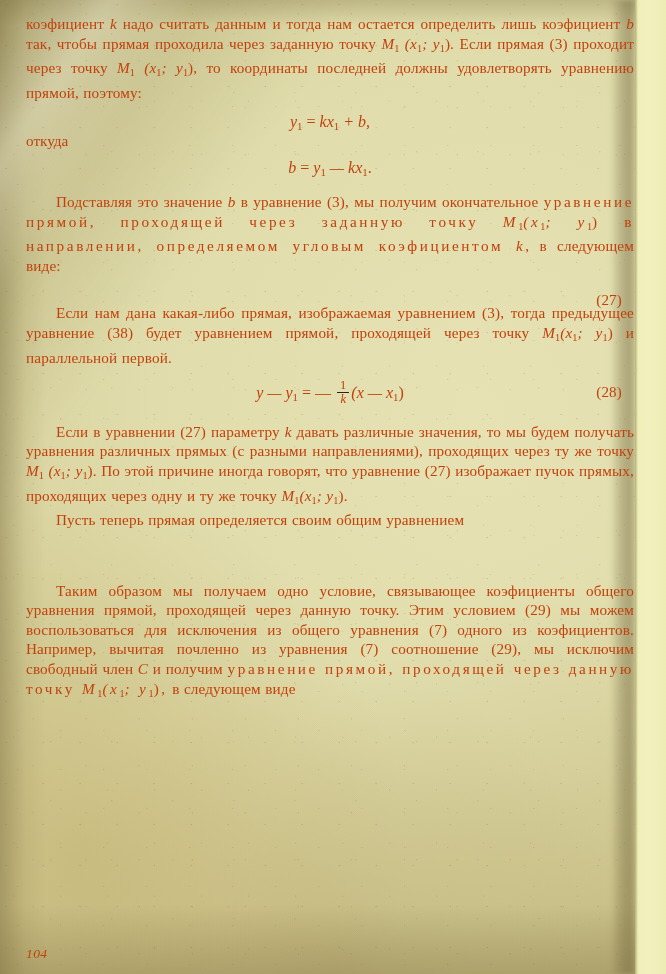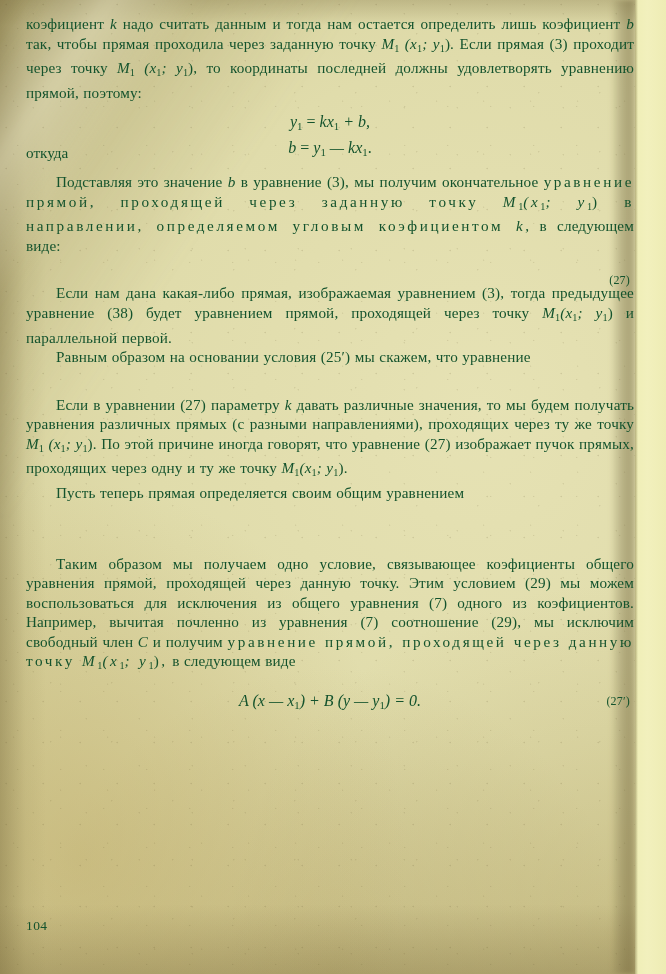--- a/index.html
+++ b/index.html
@@ -7,21 +7,21 @@
     padding: 0;
     background: #7a7a6a;
   }
   .page {
     position: relative;
     width: 666px;
     height: 974px;
     overflow: hidden;
     background: #ded9a8;
     font-family: "Liberation Serif", "DejaVu Serif", serif;
-    color: #14532d;
+    color: #c2410c;
   }
   
   .paper-base {
     position: absolute;
     inset: 0;
     background:
       radial-gradient(130% 95% at 72% 42%, #e6e2b4 0%, #e0dcab 38%, #d5cf9a 70%, #c8c089 100%);
   }
   .paper-warm {
     position: absolute;
@@ -131,23 +131,23 @@
   }
   .eqrow {
     position: relative;
     display: block;
     text-align: center;
     font-size: 16px;
     line-height: 22px;
   }
   .eqnum {
     position: absolute;
-    right: 4px;
+    right: 12px;
     top: 0;
-    font-size: 12px;
+    font-size: 15px;
     letter-spacing: 0.2px;
   }
   .boxed {
     display: inline-block;
     border: 1.2px solid #3b3118;
     padding: 1px 12px 2px 12px;
   }
   .frac {
     display: inline-block;
     vertical-align: middle;
@@ -170,23 +170,24 @@
     font-style: italic;
   }
   .from-word {
     position: relative;
     font-size: 15.2px;
     line-height: 19.6px;
   }
   .folio {
     position: absolute;
     left: 26px;
-    bottom: 40px;
+    bottom: 12px;
     font-size: 13.5px;
     letter-spacing: 0.4px;
+    font-style: italic;
   }
   .spacer-sm { height: 9px; }
   .spacer-md { height: 14px; }
   
   .inked { filter: blur(0.22px); }
 </style>
 </head>
 <body>
 
 <div class="page">
@@ -205,44 +206,47 @@
   <div class="content inked">
 
     <p class="para"><span>коэфициент </span><span class="it">k</span><span> надо считать данным и тогда нам остается определить лишь коэфициент </span><span class="it">b</span><span> так, чтобы прямая проходила через заданную точку </span><span class="it">M</span><sub>1</sub><span class="it"> (x</span><sub>1</sub><span class="it">; y</span><sub>1</sub><span>). Если прямая (3) проходит через точку </span><span class="it">M</span><sub>1</sub><span class="it"> (x</span><sub>1</sub><span class="it">; y</span><sub>1</sub><span>), то координаты последней должны удовлетворять уравнению прямой, поэтому:</span></p>
 
     <div class="spacer-sm"></div>
 
     <div style="position:relative;">
       <div class="eqrow">
         <span class="it">y</span><sub>1</sub><span> = </span><span class="it">kx</span><sub>1</sub><span class="it"> + b,</span>
       </div>
-      <div style="position:absolute; left:0; top:32px;" class="from-word">откуда</div>
-      <div class="eqrow" style="margin-top:0;">
+      <div style="position:absolute; left:0; top:20px;" class="from-word">откуда</div>
+      <div class="eqrow" style="margin-top:20px;">
         <span class="it">b</span><span> = </span><span class="it">y</span><sub>1</sub><span class="it"> — kx</span><sub>1</sub><span>.</span>
       </div>
     </div>
 
     <div class="spacer-sm"></div>
 
     <p class="para indent"><span>Подставляя это значение </span><span class="it">b</span><span> в уравнение (3), мы получим окончательное </span><span class="sp">уравнение прямой, проходящей через заданную точку </span><span class="sp it">M</span><sub>1</sub><span class="sp it">(x</span><sub>1</sub><span class="sp it">; y</span><sub>1</sub><span class="sp">) в направлении, определяемом угловым коэфициентом </span><span class="sp it">k</span><span>, в следующем виде:</span></p>
 
     <div class="spacer-md"></div>
 
     <div class="eqrow">
       <span class="eqnum">(27)</span>
     </div>
 
     <div class="spacer-md"></div>
 
     <p class="para indent"><span>Если нам дана какая-либо прямая, изображаемая уравнением (3), тогда предыдущее уравнение (38) будет уравнением прямой, проходящей через точку </span><span class="it">M</span><sub>1</sub><span class="it">(x</span><sub>1</sub><span class="it">; y</span><sub>1</sub><span>) и параллельной первой.</span></p>
 
-    <p class="para indent tight">Равным образом на основании условия (25′) мы скажем, что уравнение</p>
-
-    <div class="spacer-md"></div>
-
+
+    <div class="spacer-md"></div>
+
+    <div class="eqrow">
+      <span class="it">y — y</span><sub>1</sub><span> = — </span><span class="frac"><span class="num">1</span><span class="den">k</span></span><span class="it">(x — x</span><sub>1</sub><span>)</span>
+      <span class="eqnum">(28)</span>
+    </div>
 
     <div class="spacer-md"></div>
 
 
     <p class="para indent tight"><span>Если в уравнении (27) параметру </span><span class="it">k</span><span> давать различные значения, то мы будем получать уравнения различных прямых (с разными направлениями), проходящих через ту же точку </span><span class="it">M</span><sub>1</sub><span class="it"> (x</span><sub>1</sub><span class="it">; y</span><sub>1</sub><span>). По этой причине иногда говорят, что уравнение (27) изображает пучок прямых, проходящих через одну и ту же точку </span><span class="it">M</span><sub>1</sub><span class="it">(x</span><sub>1</sub><span class="it">; y</span><sub>1</sub><span>).</span></p>
 
     <p class="para indent tight">Пусть теперь прямая определяется своим общим уравнением</p>
 
     <div class="spacer-md"></div>
 
@@ -252,22 +256,18 @@
 
     <div class="spacer-sm"></div>
 
 
     <div class="spacer-md"></div>
 
     <p class="para indent"><span>Таким образом мы получаем одно условие, связывающее коэфициенты общего уравнения прямой, проходящей через данную точку. Этим условием (29) мы можем воспользоваться для исключения из общего уравнения (7) одного из коэфициентов. Например, вычитая почленно из уравнения (7) соотношение (29), мы исключим свободный член </span><span class="it">C</span><span> и получим </span><span class="sp">уравнение прямой, проходящей через данную точку </span><span class="sp it">M</span><sub>1</sub><span class="sp it">(x</span><sub>1</sub><span class="sp it">; y</span><sub>1</sub><span class="sp">),</span><span> в следующем виде</span></p>
 
     <div class="spacer-md"></div>
 
-    <div class="eqrow">
-      <span class="it">A (x — x</span><sub>1</sub><span class="it">) + B (y — y</span><sub>1</sub><span class="it">) = 0.</span>
-      <span class="eqnum">(27′)</span>
-    </div>
 
   </div>
 
   <div class="folio inked">104</div>
 
 </div>
 
 </body></html>

